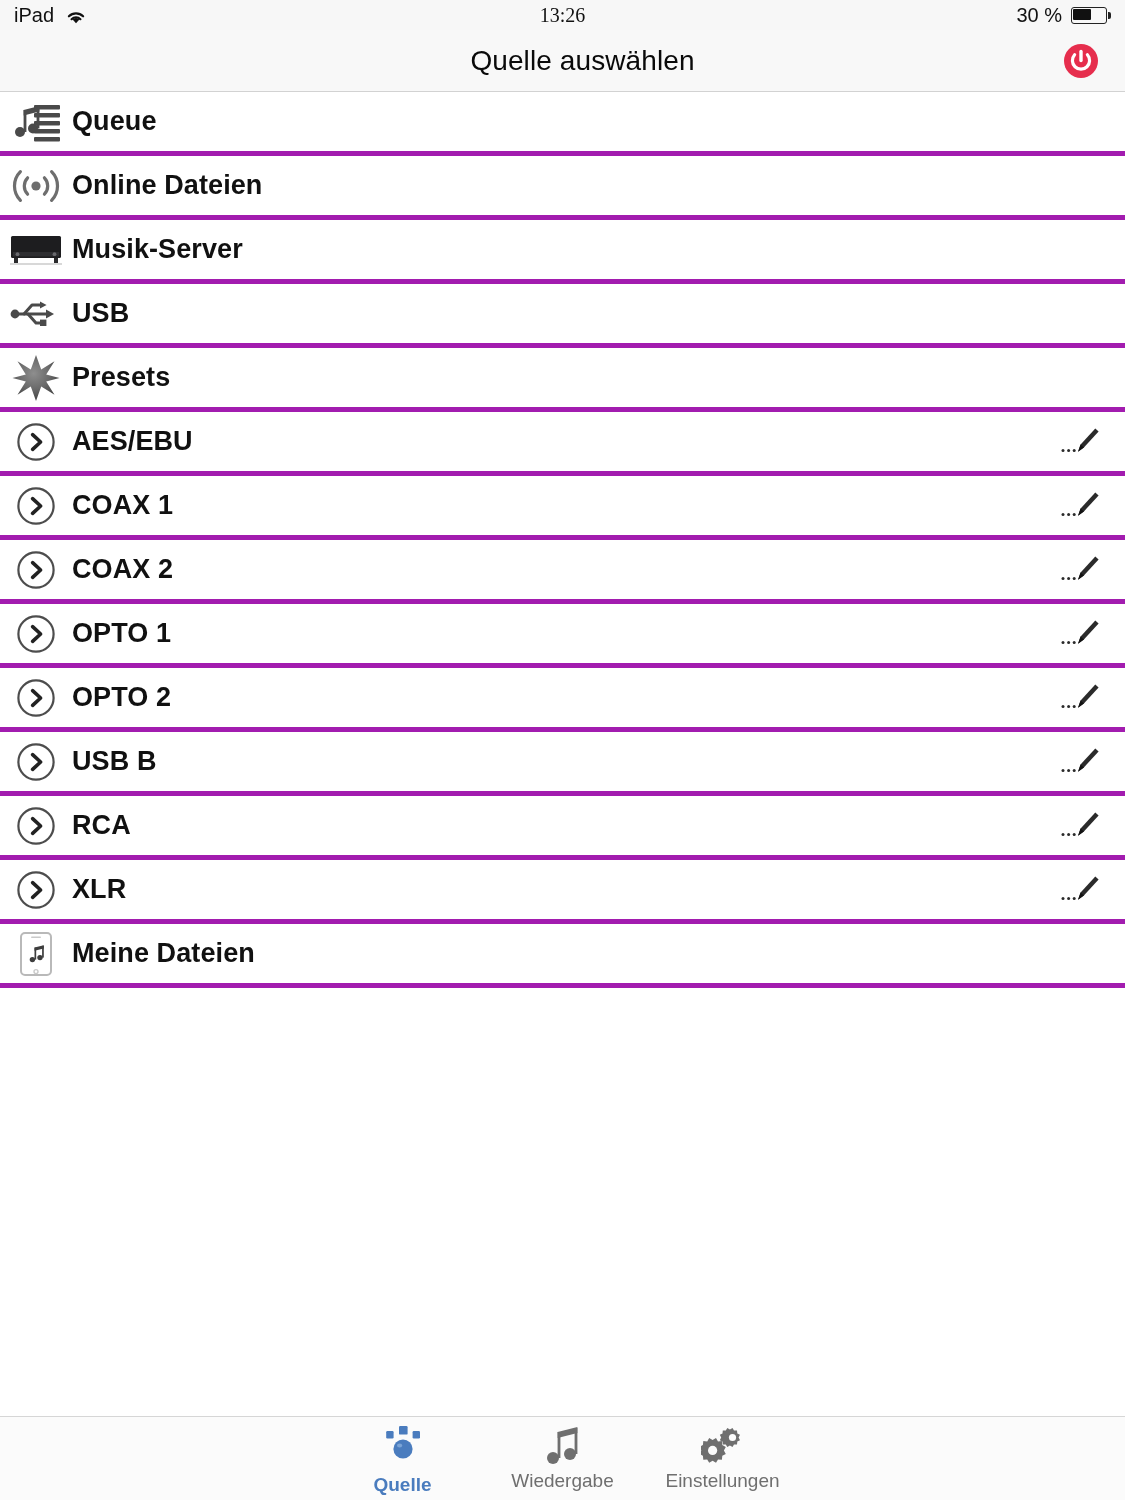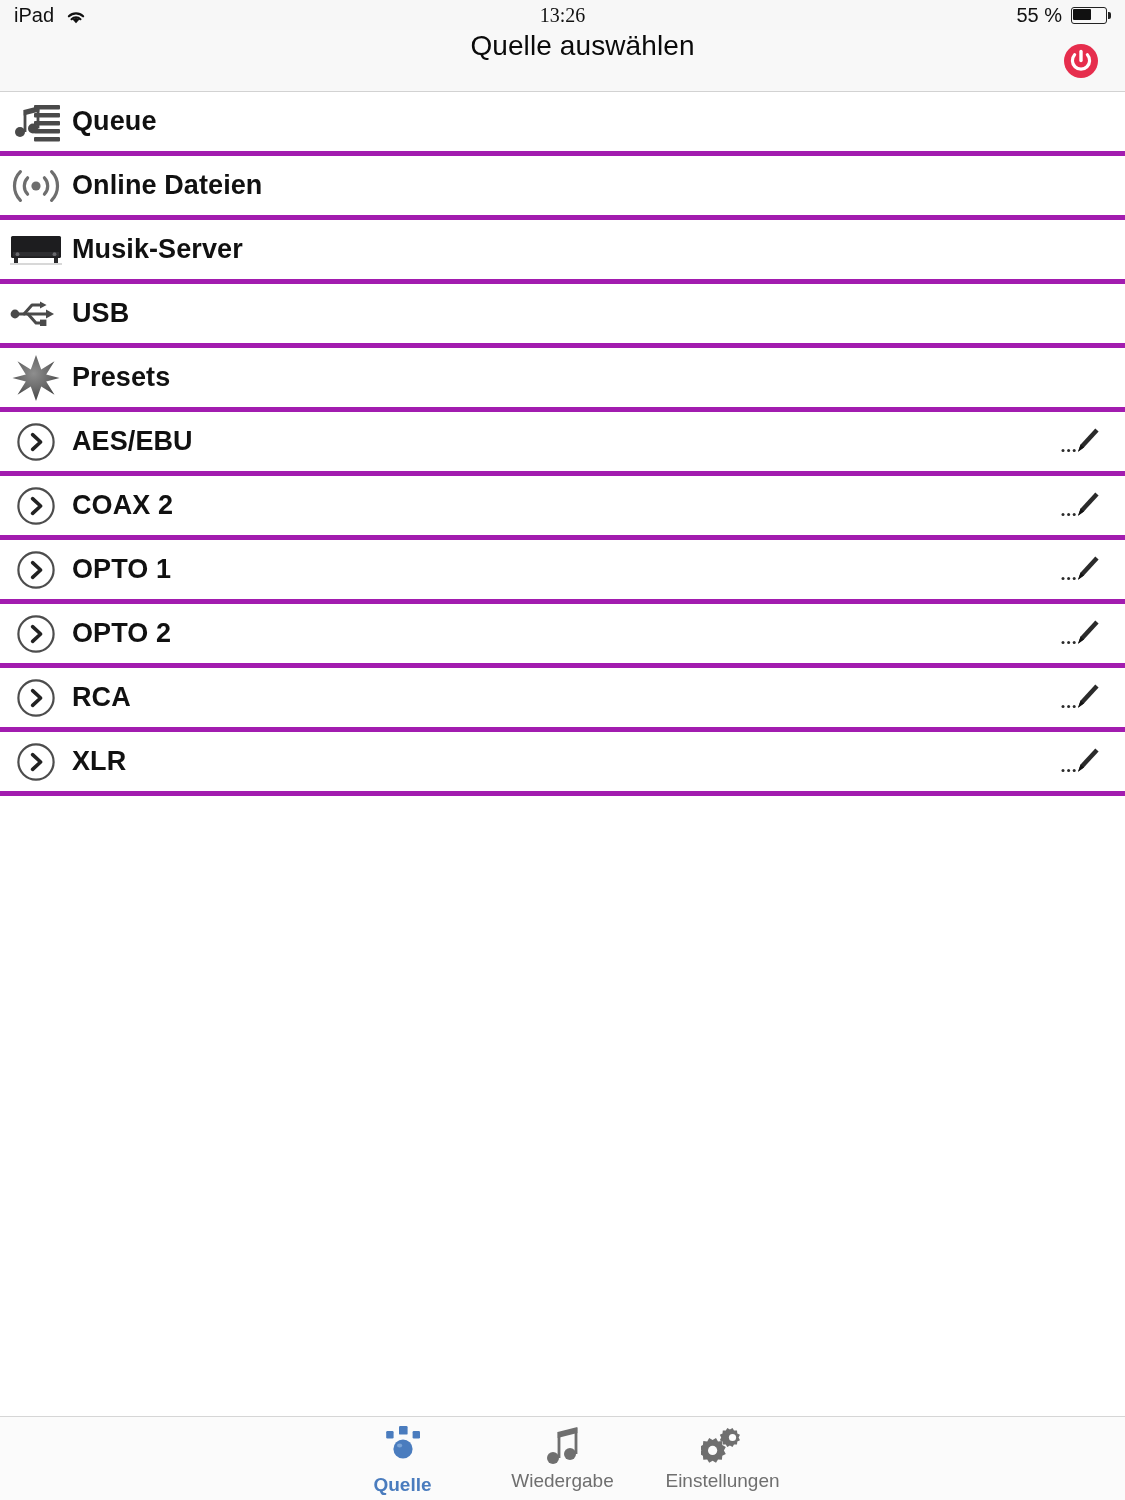--- a/index.html
+++ b/index.html
@@ -52,21 +52,21 @@
     position: absolute; left: 37px; top: 5px; width: 3px; height: 7px;
     background: #222; border-radius: 0 2px 2px 0;
   }
 
   
   .navbar {
     flex: 0 0 62px; height: 62px;
     background: #f8f8f8;
     border-bottom: 1px solid #d2d2d2;
     position: relative;
-    display: flex; align-items: flex-start; justify-content: center; padding-left: 40px;
+    display: flex; align-items: center; justify-content: center; padding-left: 40px;
   }
   .nav-title {
     font-size: 28px; font-weight: 400; color: #0a0a0a;
     letter-spacing: .1px;
   }
   .power-btn {
     position: absolute; right: 26px; top: 50%;
     transform: translateY(-50%);
     width: 36px; height: 36px;
     display: flex; align-items: center; justify-content: center;
@@ -135,21 +135,21 @@
           <path d="M6.6 10.2 a6.4 6.4 0 0 1 8.8 0" stroke="#111" stroke-width="2.2" fill="none" stroke-linecap="round"></path>
         </svg>
       </span>
     </div>
 
     <div class="sb-center">
       <span>13:26</span>
     </div>
 
     <div class="sb-right">
-      <span>55 %</span>
+      <span>30 %</span>
       <span class="battery">
         <span class="bat-body"></span>
         <span class="bat-fill" id="batFill" style="width: 17.6px;"></span>
         <span class="bat-tip"></span>
       </span>
     </div>
   </div>
 
   <div class="navbar">
     <span class="nav-title">Quelle auswählen</span>
@@ -257,20 +257,40 @@
     </svg>
         </span>
       </div>
       <div class="row">
         <span class="row-icon">
           <svg viewBox="0 0 40 40" width="40" height="40">
       <circle cx="20" cy="20" r="17.6" fill="none" stroke="#4d4d4d" stroke-width="2.2"></circle>
       <path d="M16.6 12.6 L24.6 20 L16.6 27.4" stroke="#222" stroke-width="3.6" fill="none" stroke-linecap="round" stroke-linejoin="round"></path>
     </svg>
         </span>
+        <span class="row-label">COAX 1</span>
+        <span class="row-edit">
+          <svg viewBox="0 0 44 34" width="44" height="34">
+      <g fill="#2b2b2b">
+        <circle cx="4" cy="25.5" r="1.5"></circle>
+        <circle cx="9.6" cy="25.5" r="1.5"></circle>
+        <circle cx="15.2" cy="25.5" r="1.5"></circle>
+      </g>
+      <path d="M19 26.8 L21.6 19.4 L36.3 3.4 L39.6 6.4 L24.9 22.4 Z" fill="#2b2b2b"></path>
+      <path d="M19 26.8 L21.6 19.4 L24.9 22.4 Z" fill="#121212"></path>
+    </svg>
+        </span>
+      </div>
+      <div class="row">
+        <span class="row-icon">
+          <svg viewBox="0 0 40 40" width="40" height="40">
+      <circle cx="20" cy="20" r="17.6" fill="none" stroke="#4d4d4d" stroke-width="2.2"></circle>
+      <path d="M16.6 12.6 L24.6 20 L16.6 27.4" stroke="#222" stroke-width="3.6" fill="none" stroke-linecap="round" stroke-linejoin="round"></path>
+    </svg>
+        </span>
         <span class="row-label">COAX 2</span>
         <span class="row-edit">
           <svg viewBox="0 0 44 34" width="44" height="34">
       <g fill="#2b2b2b">
         <circle cx="4" cy="25.5" r="1.5"></circle>
         <circle cx="9.6" cy="25.5" r="1.5"></circle>
         <circle cx="15.2" cy="25.5" r="1.5"></circle>
       </g>
       <path d="M19 26.8 L21.6 19.4 L36.3 3.4 L39.6 6.4 L24.9 22.4 Z" fill="#2b2b2b"></path>
       <path d="M19 26.8 L21.6 19.4 L24.9 22.4 Z" fill="#121212"></path>
@@ -317,20 +337,40 @@
     </svg>
         </span>
       </div>
       <div class="row">
         <span class="row-icon">
           <svg viewBox="0 0 40 40" width="40" height="40">
       <circle cx="20" cy="20" r="17.6" fill="none" stroke="#4d4d4d" stroke-width="2.2"></circle>
       <path d="M16.6 12.6 L24.6 20 L16.6 27.4" stroke="#222" stroke-width="3.6" fill="none" stroke-linecap="round" stroke-linejoin="round"></path>
     </svg>
         </span>
+        <span class="row-label">USB B</span>
+        <span class="row-edit">
+          <svg viewBox="0 0 44 34" width="44" height="34">
+      <g fill="#2b2b2b">
+        <circle cx="4" cy="25.5" r="1.5"></circle>
+        <circle cx="9.6" cy="25.5" r="1.5"></circle>
+        <circle cx="15.2" cy="25.5" r="1.5"></circle>
+      </g>
+      <path d="M19 26.8 L21.6 19.4 L36.3 3.4 L39.6 6.4 L24.9 22.4 Z" fill="#2b2b2b"></path>
+      <path d="M19 26.8 L21.6 19.4 L24.9 22.4 Z" fill="#121212"></path>
+    </svg>
+        </span>
+      </div>
+      <div class="row">
+        <span class="row-icon">
+          <svg viewBox="0 0 40 40" width="40" height="40">
+      <circle cx="20" cy="20" r="17.6" fill="none" stroke="#4d4d4d" stroke-width="2.2"></circle>
+      <path d="M16.6 12.6 L24.6 20 L16.6 27.4" stroke="#222" stroke-width="3.6" fill="none" stroke-linecap="round" stroke-linejoin="round"></path>
+    </svg>
+        </span>
         <span class="row-label">RCA</span>
         <span class="row-edit">
           <svg viewBox="0 0 44 34" width="44" height="34">
       <g fill="#2b2b2b">
         <circle cx="4" cy="25.5" r="1.5"></circle>
         <circle cx="9.6" cy="25.5" r="1.5"></circle>
         <circle cx="15.2" cy="25.5" r="1.5"></circle>
       </g>
       <path d="M19 26.8 L21.6 19.4 L36.3 3.4 L39.6 6.4 L24.9 22.4 Z" fill="#2b2b2b"></path>
       <path d="M19 26.8 L21.6 19.4 L24.9 22.4 Z" fill="#121212"></path>
@@ -349,20 +389,37 @@
           <svg viewBox="0 0 44 34" width="44" height="34">
       <g fill="#2b2b2b">
         <circle cx="4" cy="25.5" r="1.5"></circle>
         <circle cx="9.6" cy="25.5" r="1.5"></circle>
         <circle cx="15.2" cy="25.5" r="1.5"></circle>
       </g>
       <path d="M19 26.8 L21.6 19.4 L36.3 3.4 L39.6 6.4 L24.9 22.4 Z" fill="#2b2b2b"></path>
       <path d="M19 26.8 L21.6 19.4 L24.9 22.4 Z" fill="#121212"></path>
     </svg>
         </span>
+      </div>
+      <div class="row">
+        <span class="row-icon">
+          <svg viewBox="0 0 34 46" width="34" height="46">
+      <rect x="2" y="2" width="30" height="42" rx="4" fill="#fff" stroke="#b9b9b9" stroke-width="2"></rect>
+      <rect x="12" y="5.4" width="10" height="1.6" rx=".8" fill="#c9c9c9"></rect>
+      <circle cx="17" cy="40.6" r="2" fill="none" stroke="#c9c9c9" stroke-width="1.4"></circle>
+      <g fill="#3d3d3d">
+        <circle cx="13.4" cy="28.6" r="2.7"></circle>
+        <circle cx="21" cy="26.6" r="2.7"></circle>
+        <rect x="15.5" y="16.6" width="1.7" height="12"></rect>
+        <rect x="23.1" y="14.8" width="1.7" height="11.8"></rect>
+        <path d="M15.5 16.6 L24.8 14.2 L24.8 17.4 L15.5 19.8 Z"></path>
+      </g>
+    </svg>
+        </span>
+        <span class="row-label">Meine Dateien</span>
       </div>
     </div>
 
   <div class="spacer"></div>
 
   <div class="tabbar" id="tabBar">
       <div class="tab active">
         <span class="tab-icon">
           <svg viewBox="0 0 42 38" width="42" height="38">
       <circle cx="21" cy="25" r="9.6" fill="#4a7cbe"></circle>

